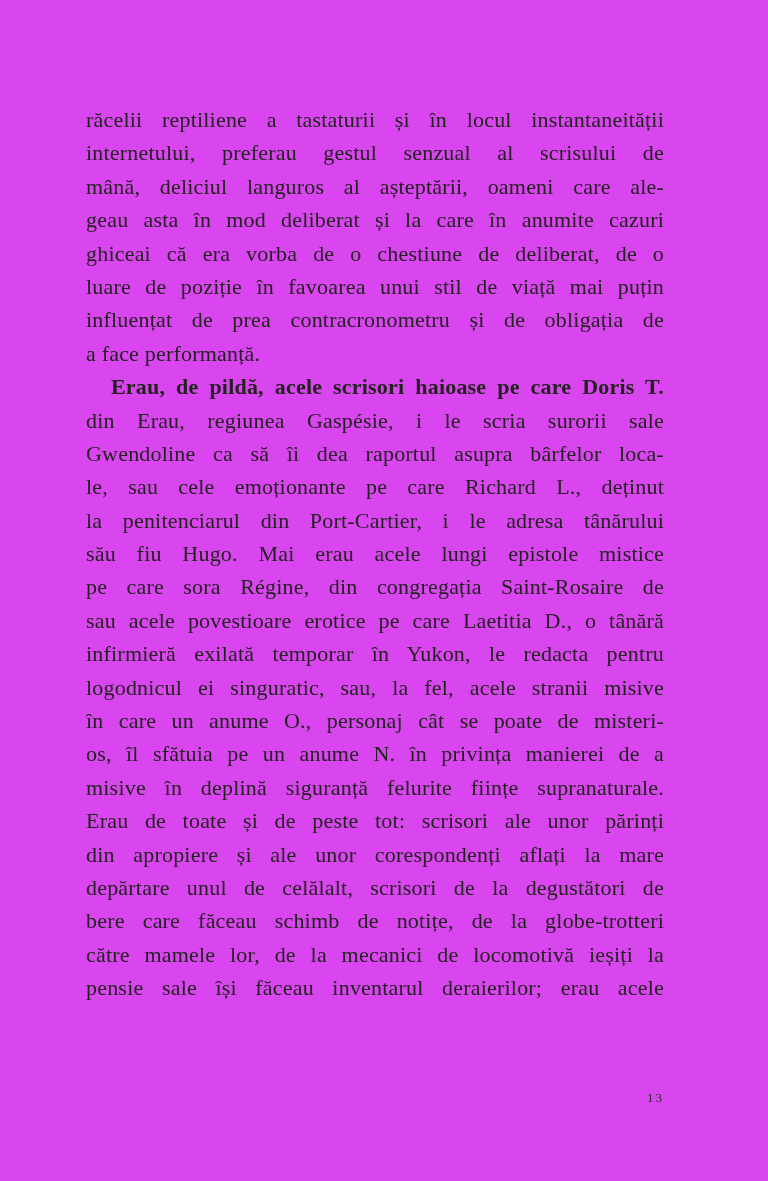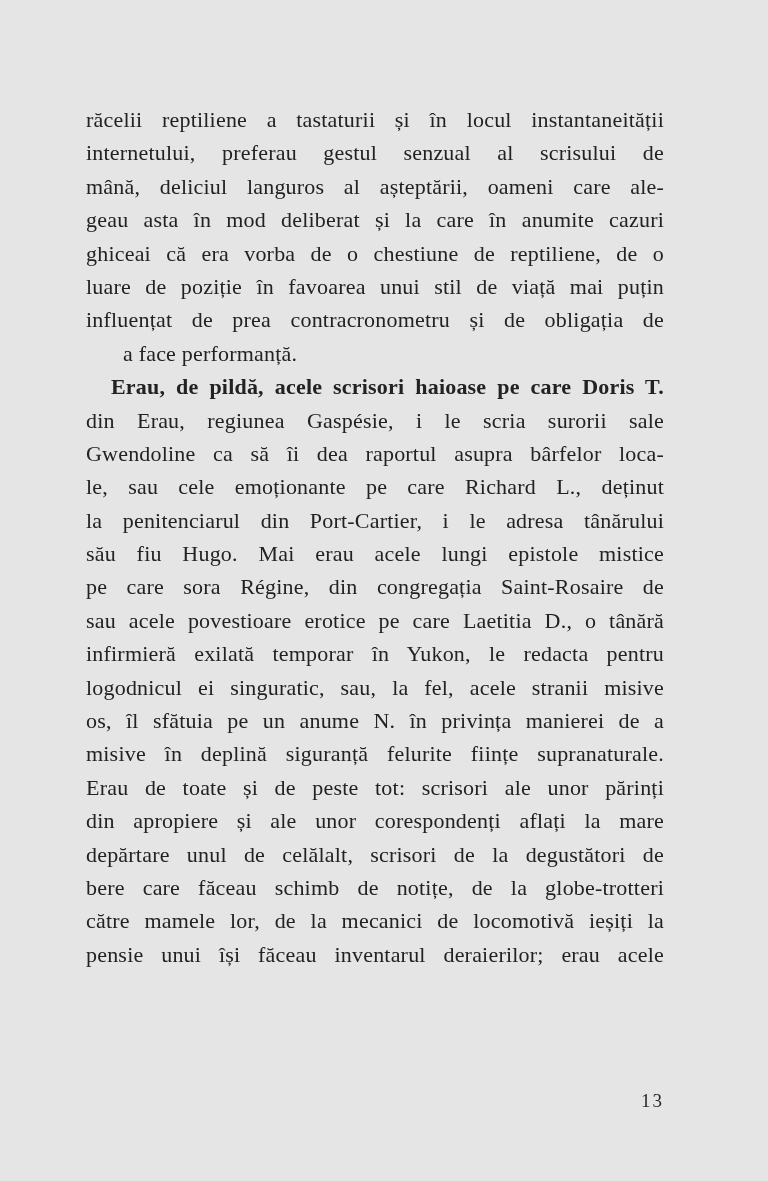--- a/index.html
+++ b/index.html
@@ -10,21 +10,21 @@
     width: 768px;
     height: 1181px;
     background: #ffffff;
     position: relative;
     overflow: hidden;
     font-family: "Liberation Serif", "DejaVu Serif", serif;
   }
   .book-page {
     position: absolute;
     inset: 0;
-    background: #e5e5e5;
+    background: #d946ef;
   }
   .text-block {
     position: absolute;
     left: 86px;
     top: 103px;
     width: 578px;
     color: #232220;
     font-size: 22px;
     line-height: 33.4px;
     letter-spacing: 0.2px;
@@ -40,62 +40,62 @@
     overflow: hidden;
     height: 33.4px;
   }
   .line.first-line {
     padding-left: 25px;
     font-weight: bold;
   }
   .line.line-end {
     text-align: left;
     text-align-last: left;
-    margin-left: 37px;
   }
   .page-number {
     position: absolute;
     right: 104px;
     top: 1090px;
     color: #2a2927;
-    font-size: 19px;
+    font-size: 13px;
     letter-spacing: 2px;
     font-variant-numeric: oldstyle-nums;
   }
 </style>
 </head>
 <body>
 
 <div class="book-page">
   <div class="text-block">
       <div class="para">
         <div class="line">răcelii reptiliene a tastaturii și în locul instantaneității</div>
         <div class="line">internetului, preferau gestul senzual al scrisului de</div>
         <div class="line">mână, deliciul languros al așteptării, oameni care ale-</div>
         <div class="line">geau asta în mod deliberat și la care în anumite cazuri</div>
-        <div class="line">ghiceai că era vorba de o chestiune de reptiliene, de o</div>
+        <div class="line">ghiceai că era vorba de o chestiune de deliberat, de o</div>
         <div class="line">luare de poziție în favoarea unui stil de viață mai puțin</div>
         <div class="line">influențat de prea contracronometru și de obligația de</div>
         <div class="line line-end">a face performanță.</div>
       </div>
       <div class="para">
         <div class="line first-line">Erau, de pildă, acele scrisori haioase pe care Doris T.</div>
         <div class="line">din Erau, regiunea Gaspésie, i le scria surorii sale</div>
         <div class="line">Gwendoline ca să îi dea raportul asupra bârfelor loca-</div>
         <div class="line">le, sau cele emoționante pe care Richard L., deținut</div>
         <div class="line">la penitenciarul din Port-Cartier, i le adresa tânărului</div>
         <div class="line">său fiu Hugo. Mai erau acele lungi epistole mistice</div>
         <div class="line">pe care sora Régine, din congregația Saint-Rosaire de</div>
         <div class="line">sau acele povestioare erotice pe care Laetitia D., o tânără</div>
         <div class="line">infirmieră exilată temporar în Yukon, le redacta pentru</div>
         <div class="line">logodnicul ei singuratic, sau, la fel, acele stranii misive</div>
+        <div class="line">în care un anume O., personaj cât se poate de misteri-</div>
         <div class="line">os, îl sfătuia pe un anume N. în privința manierei de a</div>
         <div class="line">misive în deplină siguranță felurite ființe supranaturale.</div>
         <div class="line">Erau de toate și de peste tot: scrisori ale unor părinți</div>
         <div class="line">din apropiere și ale unor corespondenți aflați la mare</div>
         <div class="line">depărtare unul de celălalt, scrisori de la degustători de</div>
         <div class="line">bere care făceau schimb de notițe, de la globe-trotteri</div>
         <div class="line">către mamele lor, de la mecanici de locomotivă ieșiți la</div>
-        <div class="line">pensie unui își făceau inventarul deraierilor; erau acele</div>
+        <div class="line">pensie sale își făceau inventarul deraierilor; erau acele</div>
       </div>
     </div>
   <div class="page-number">13</div>
 </div>
 
 </body></html>

